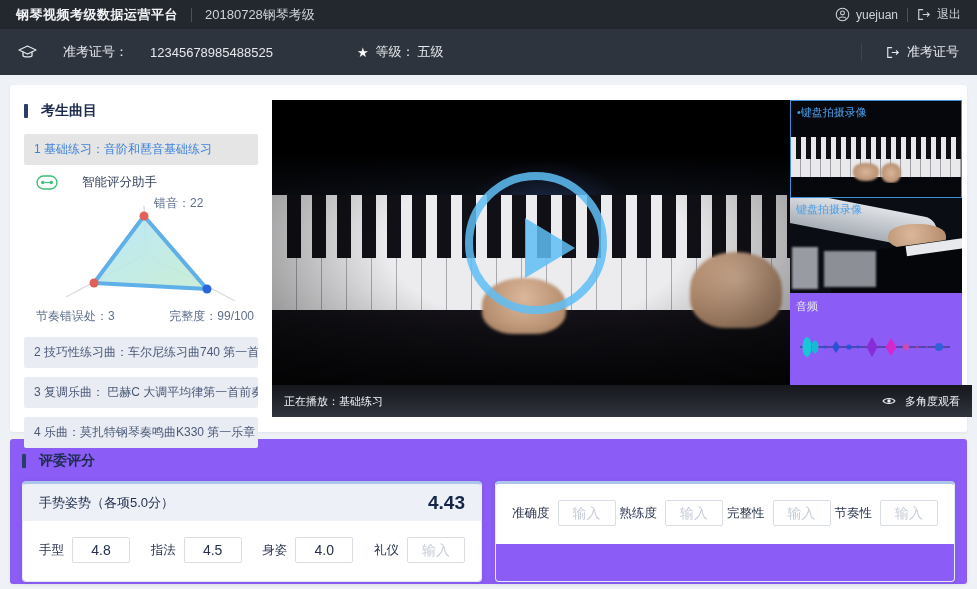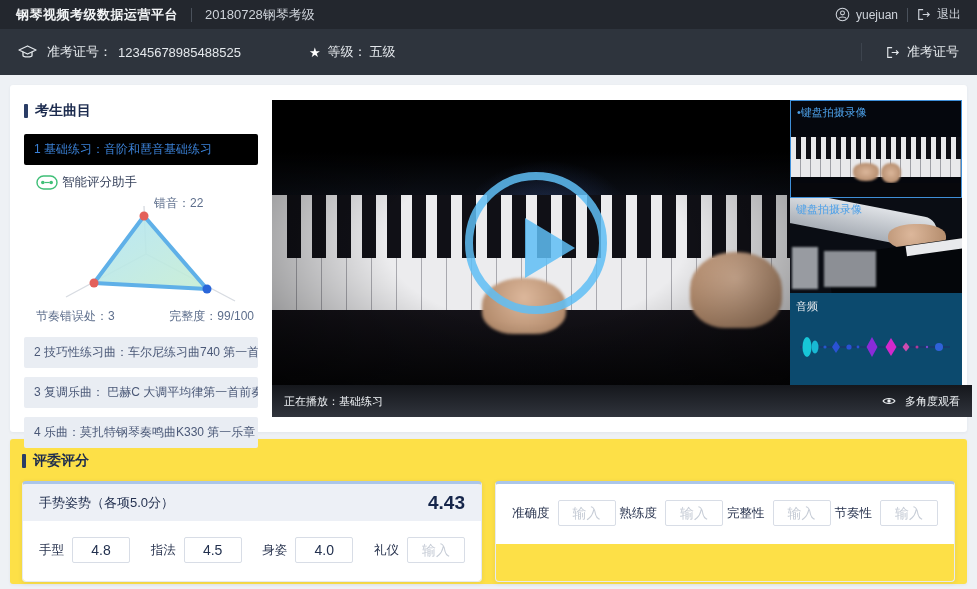--- a/index.html
+++ b/index.html
@@ -10,38 +10,38 @@
   .topbar{height:29px;background:#23272e;display:flex;align-items:center;justify-content:space-between;padding:0 16px;color:#e8eaee}
   .brand{display:flex;align-items:center;gap:13px;font-size:13px}
   .app-title{font-weight:bold;letter-spacing:.5px;color:#f2f4f6}
   .vdiv{width:1px;height:14px;background:#4a515b}
   .session{color:#cfd4db}
   .user-area{display:flex;align-items:center;gap:9px;font-size:12px;color:#cfd4db}
   .user-area svg{display:block}
   .iconbtn{display:flex;align-items:center;gap:6px;cursor:pointer}
 
   .subbar{height:46px;background:#2e343d;display:flex;align-items:center;justify-content:space-between;padding:0 18px;color:#e4e8ec;font-size:13px}
-  .subbar-left{display:flex;align-items:center;gap:10px}
+  .subbar-left{display:flex;align-items:center;gap:26px}
   .level-group{display:flex;align-items:center;gap:7px;margin-left:58px}
   .star{color:#fff;font-size:13px}
   .exit-group{display:flex;align-items:center;gap:7px;border-left:1px solid #3d444e;padding-left:24px;cursor:pointer}
 
   
   main{padding:10px 10px 0}
   .exam-card{background:#fff;border-radius:3px;height:347px;display:flex;padding:15px 5px 0 14px;box-shadow:0 1px 3px rgba(40,60,100,.06)}
-  .section-title{display:flex;align-items:center;gap:7px;font-size:14px;font-weight:bold;color:#1c2b4e}
+  .section-title{display:flex;align-items:center;gap:13px;font-size:14px;font-weight:bold;color:#1c2b4e}
   .tbar{width:4px;height:14px;background:#2a3d66;border-radius:1px}
 
   
   .playlist{width:248px;padding-right:14px}
   .playlist .section-title{margin:2px 0 14px}
   .song-item{background:#e9edf3;color:#4a5877;font-size:12px;padding:7px 10px;border-radius:2px;margin-bottom:9px;cursor:pointer;white-space:nowrap;overflow:hidden}
-  .song-item.active{background:#000000;color:#3b82d8}
-
-  .assistant-head{display:flex;align-items:center;gap:4px;font-size:12.5px;color:#37425c;margin:3px 0 0 12px}
+  .song-item.active{background:#e5e5e5;color:#3b82d8}
+
+  .assistant-head{display:flex;align-items:center;gap:24px;font-size:12.5px;color:#37425c;margin:3px 0 0 12px}
   .radar{position:relative;height:130px;margin:4px 0 12px 10px;font-size:12px;color:#5d6e8c}
   .radar svg{position:absolute;left:0;top:9px}
   .r-top{position:absolute;left:120px;top:0;white-space:nowrap}
   .r-bl{position:absolute;left:2px;bottom:0;white-space:nowrap}
   .r-br{position:absolute;right:4px;bottom:0;white-space:nowrap}
 
   
   .video-zone{flex:1;position:relative;height:308px}
   .main-video{position:absolute;left:0;top:0;width:528px;height:285px;background:#040406;overflow:hidden;cursor:pointer}
   .mv-top{position:absolute;left:0;top:0;width:100%;height:95px;background:linear-gradient(180deg,#000 55%,#0b0e15);}
@@ -65,29 +65,29 @@
   .t1-hand{position:absolute;left:62px;top:62px;width:26px;height:18px;background:radial-gradient(#dcb79b,#a87f5f);border-radius:45%;filter:blur(1px)}
   .t1-hand2{left:90px;width:20px;height:20px}
   .t1-dark{position:absolute;left:0;bottom:0;width:100%;height:14px;background:#07080c}
   .thumb2{height:95px;background:#0a0d14}
   .t2-arm{position:absolute;left:-12px;top:6px;width:160px;height:32px;background:linear-gradient(#dfe2e6,#a8aeb6);transform:rotate(11deg);border-radius:15px}
   .t2-hand{position:absolute;left:98px;top:26px;width:58px;height:26px;background:radial-gradient(circle at 40% 40%,#dcb79b,#b08868);border-radius:45%;filter:blur(.6px)}
   .t2-kbedge{position:absolute;left:40px;top:48px;width:150px;height:60px;background:#04060a;transform:rotate(-8deg)}
   .t2-keys{position:absolute;right:-4px;top:44px;width:60px;height:10px;background:#e8e9ec;transform:rotate(-8deg)}
   .t2-blur1{position:absolute;left:2px;bottom:4px;width:26px;height:42px;background:#989ba1;filter:blur(1.2px)}
   .t2-blur2{position:absolute;left:34px;bottom:6px;width:52px;height:36px;background:#8c8f95;filter:blur(1.2px)}
-  .thumb-audio{height:92px;background:#0c4a6e}
+  .thumb-audio{height:92px;background:#8b5cf6}
   .audio-label{position:absolute;left:6px;top:6px;font-size:11px;color:#e8ebef}
   .thumb-audio svg{position:absolute;left:4px;top:32px}
 
   .video-bar{position:absolute;left:0;top:285px;width:700px;height:23px;background:linear-gradient(180deg,#15171c,#30343c);display:flex;align-items:center;justify-content:space-between;padding:16px 12px;color:#eef1f4;font-size:11px}
   .multi-angle{display:flex;align-items:center;gap:9px;cursor:pointer}
 
   
-  .scoring-card{background:#fde047;border-radius:3px;margin-top:7px;height:145px;padding:13px 12px 0;box-shadow:0 1px 3px rgba(40,60,100,.06)}
+  .scoring-card{background:#8b5cf6;border-radius:3px;margin-top:7px;height:145px;padding:13px 12px 0;box-shadow:0 1px 3px rgba(40,60,100,.06)}
   .scoring-card .section-title{margin-bottom:11px}
   .panels{display:flex;gap:13px}
   .panel{flex:1;border:1px solid #e6eaf1;border-top:3px solid #abc6ea;border-radius:4px;overflow:hidden;box-shadow:0 1px 5px rgba(30,50,90,.09)}
   .panel-head{background:#edf0f6;display:flex;justify-content:space-between;align-items:center;padding:8px 16px 7px}
   .panel-title{font-size:13px;color:#253251}
   .panel-total{font-size:19px;font-weight:bold;color:#15254a}
   .panel-body{display:flex;justify-content:space-between;align-items:center;padding:16px 16px 18px;background:#fff}
   .field{display:flex;align-items:center;gap:8px}
   .field label{font-size:12.5px;color:#2a3550;white-space:nowrap}
   .field input{width:58px;height:26px;border:1px solid #d8dde6;border-radius:2px;text-align:center;font-size:14px;color:#22304e;background:#fff;font-family:inherit}

